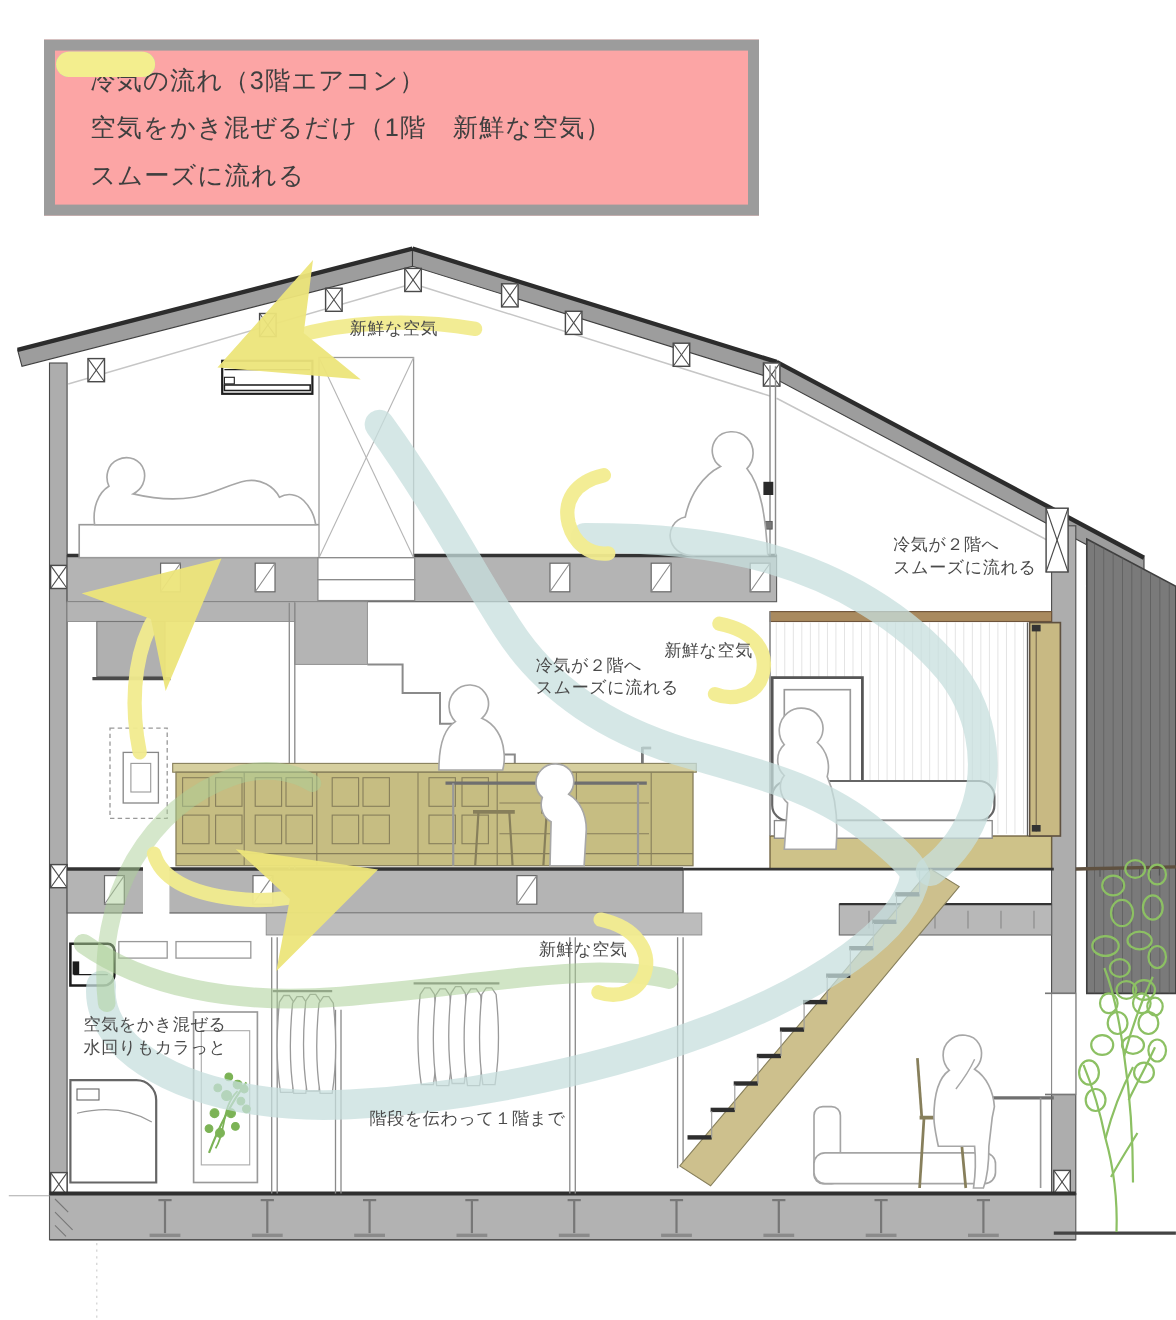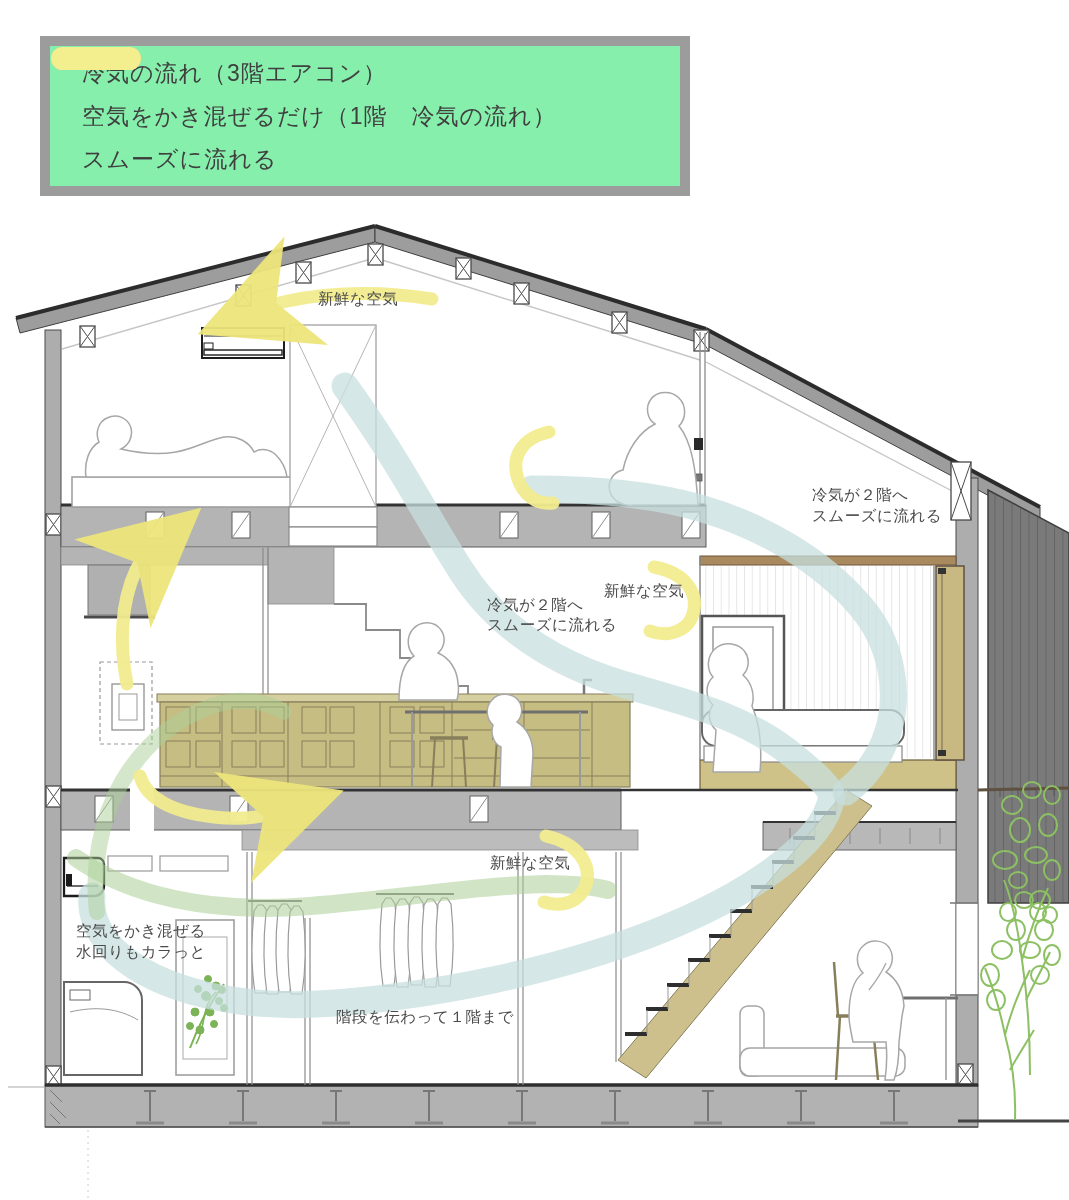--- a/index.html
+++ b/index.html
@@ -1,20 +1,20 @@
 <!DOCTYPE html>
 <html><head>
 <meta charset="utf-8">
 <style>
   html,body{margin:0;padding:0;background:#fff;}
   body{width:1069px;height:1200px;position:relative;font-family:"Liberation Sans",sans-serif;}
   .stage{position:absolute;left:0;top:0;width:1069px;height:1200px;}
   svg{position:absolute;left:0;top:0;}
   .legend{position:absolute;left:40px;top:36px;width:650px;height:160px;border:10px solid #9c9c9c;
-          background:#86efac;box-sizing:border-box;display:flex;flex-direction:column;justify-content:center;
+          background:#fca5a5;box-sizing:border-box;display:flex;flex-direction:column;justify-content:center;
           gap:9px;padding:4px 10px 4px 32px;}
   .legend-row{display:flex;align-items:center;height:34px;}
   .legend-row .pill{margin-right:36px;flex:0 0 auto;display:block;}
   .legend-row .lbl{font-size:23px;color:#3f3f3f;font-weight:500;letter-spacing:1px;white-space:nowrap;}
   .anno{fill:#4a4a4a;font-size:15.5px;font-weight:500;letter-spacing:0.5px;}
   .flow{fill:none;stroke-linecap:round;}
 </style>
 </head>
 <body>
 
@@ -455,21 +455,21 @@
   <div class="legend-row">
     <svg class="pill" width="92" height="25">
       <rect x="1" y="1" width="90" height="23" rx="11.5" fill="#c5dcd9"></rect>
     </svg>
     <span class="lbl">冷気の流れ（3階エアコン）</span>
   </div>
   <div class="legend-row">
     <svg class="pill" width="92" height="25">
       <rect x="1" y="1" width="90" height="23" rx="11.5" fill="#a9cc96"></rect>
     </svg>
-    <span class="lbl">空気をかき混ぜるだけ（1階　冷気の流れ）</span>
+    <span class="lbl">空気をかき混ぜるだけ（1階　新鮮な空気）</span>
   </div>
   <div class="legend-row">
     <svg class="pill" width="92" height="25">
       <rect x="1" y="1" width="90" height="23" rx="11.5" fill="#f3ee8e"></rect>
     </svg>
     <span class="lbl">スムーズに流れる</span>
   </div>
 </div>
 </div>
 

